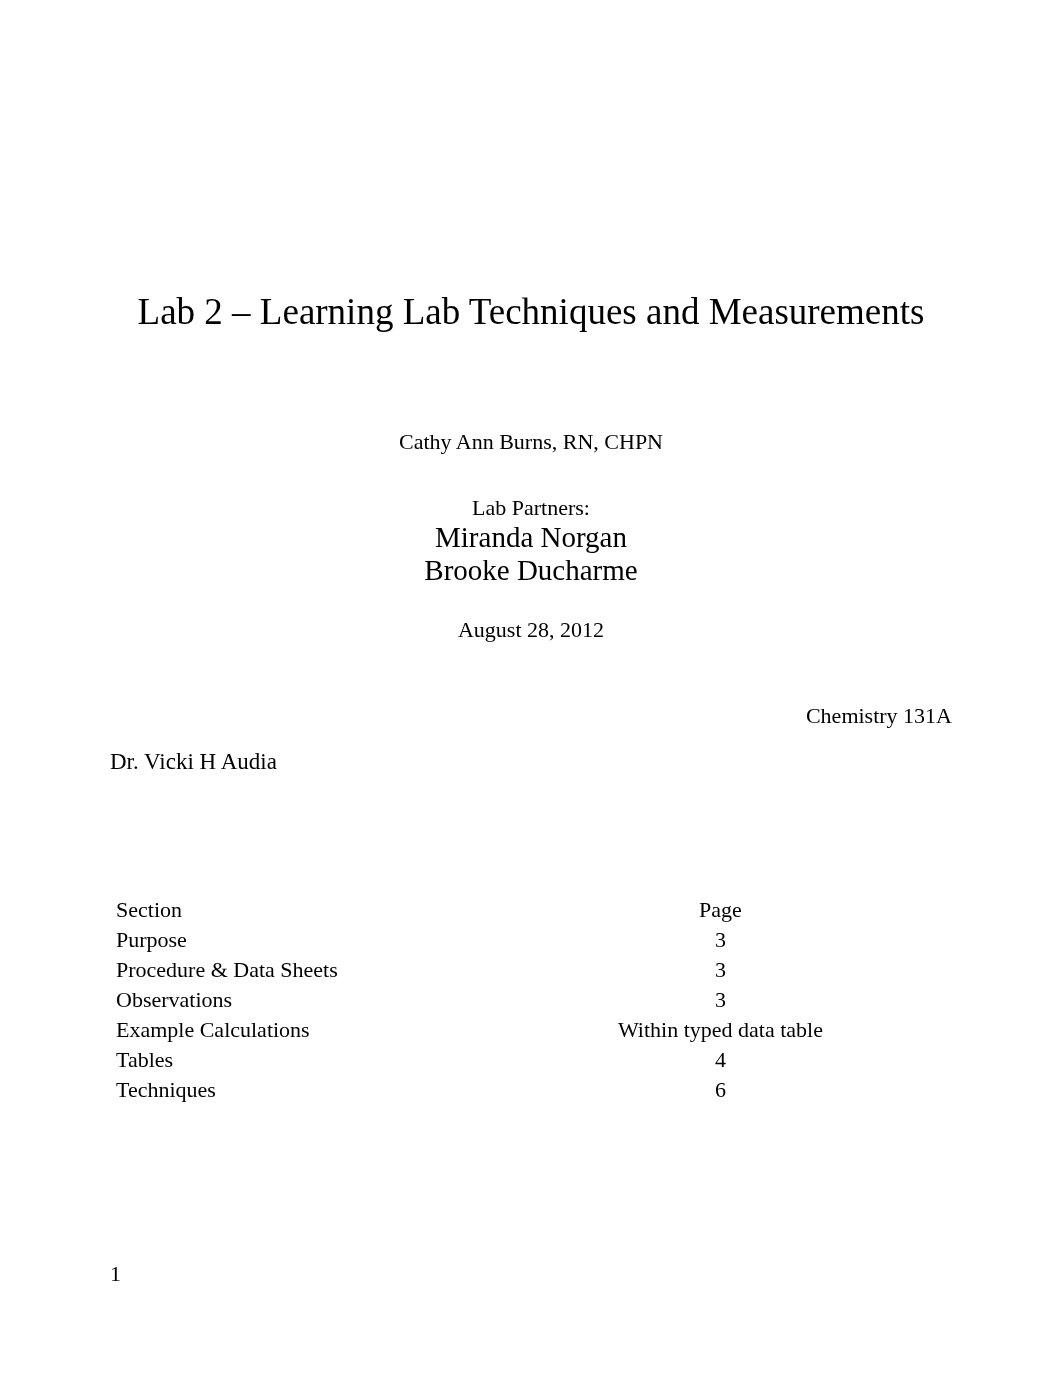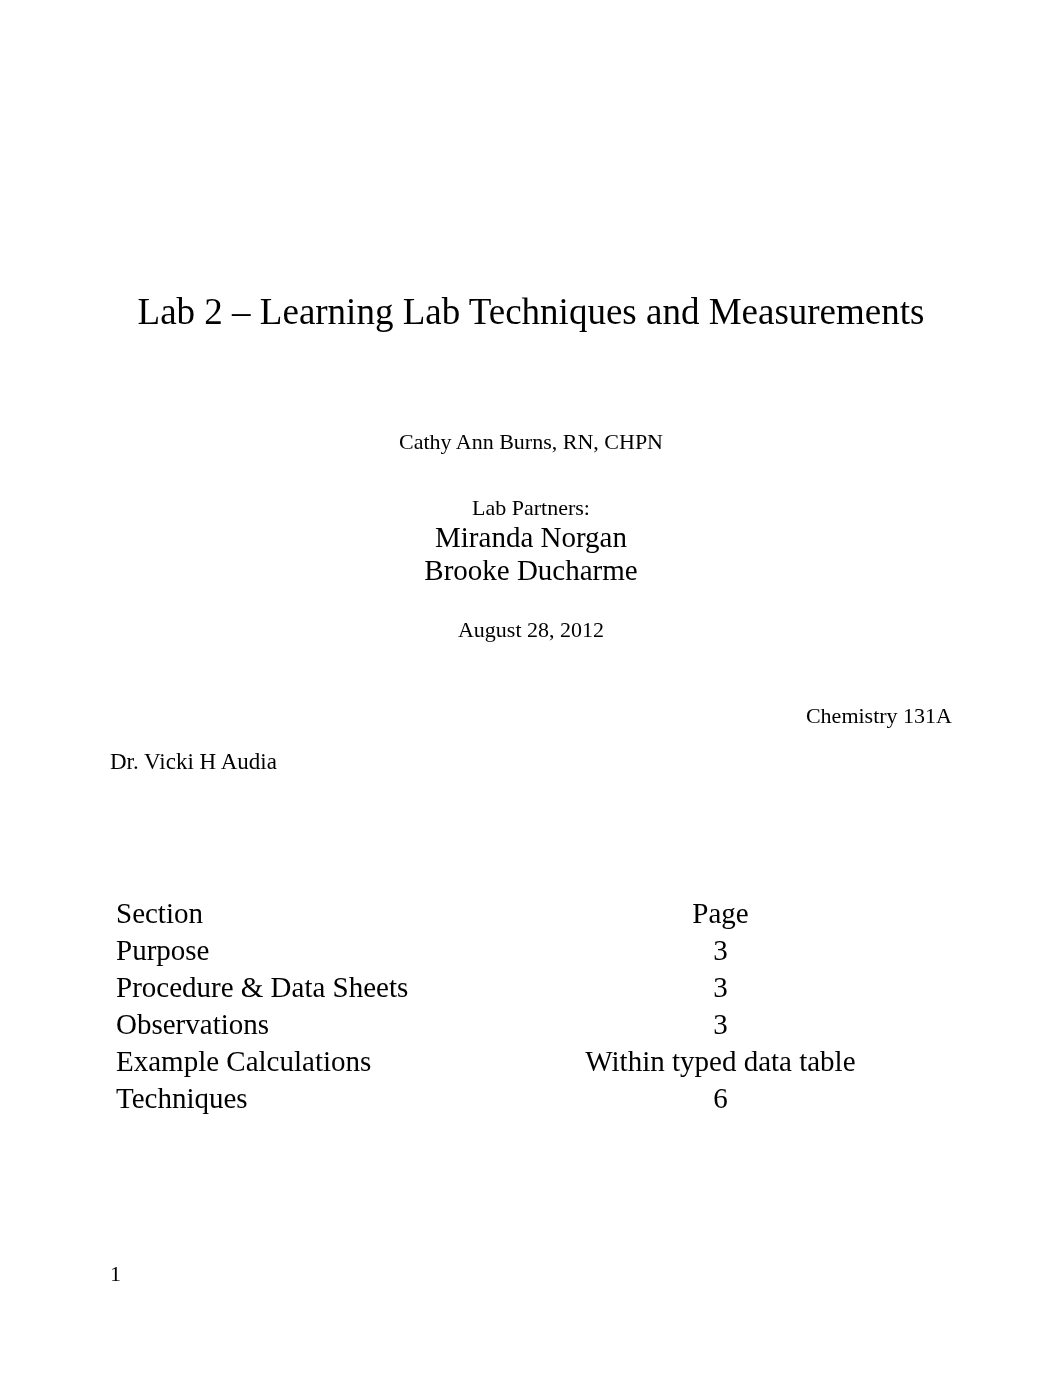--- a/index.html
+++ b/index.html
@@ -52,21 +52,21 @@
       text-align: left;
       font-size: 23px;
       margin-top: 20px;
       margin-bottom: 120px;
     }
     .toc {
       width: 100%;
       border-collapse: collapse;
     }
     .toc td {
-      font-size: 29px;
+      font-size: 22px;
       padding: 2px 6px;
       vertical-align: top;
     }
     .toc td.section-col {
       width: 45%;
       text-align: left;
     }
     .toc td.page-col {
       width: 55%;
       text-align: center;
@@ -112,20 +112,24 @@
     </tr>
     <tr>
       <td class="section-col">Observations</td>
       <td class="page-col">3</td>
     </tr>
     <tr>
       <td class="section-col">Example Calculations</td>
       <td class="page-col">Within typed data table</td>
     </tr>
     <tr>
+      <td class="section-col">Tables</td>
+      <td class="page-col">4</td>
+    </tr>
+    <tr>
       <td class="section-col">Techniques</td>
       <td class="page-col">6</td>
     </tr>
   </tbody>
     </table>
 </div>
 
 <div class="page-number">1</div>
 
 </body></html>

